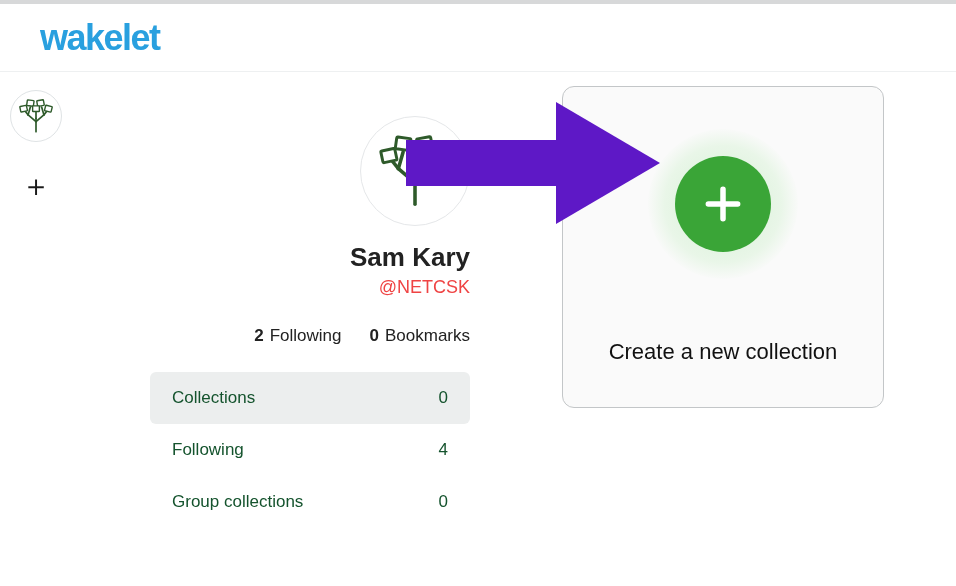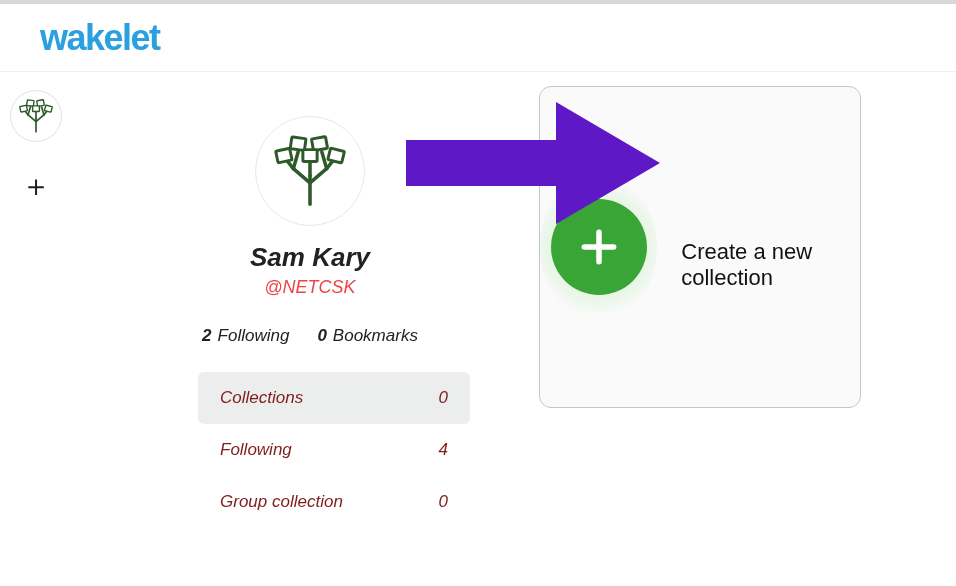--- a/index.html
+++ b/index.html
@@ -8,33 +8,33 @@
     .header { position:absolute; top:4px; left:0; right:0; height:68px; display:flex; align-items:center; padding-left:40px; background:#fff; border-bottom:1px solid #eef0f1; }
     .logo { font-size:36px; font-weight:700; color:#29a0df; letter-spacing:-1.5px; font-family:Arial,Helvetica,sans-serif; }
 
     .sidebar { position:absolute; top:78px; left:0; width:72px; display:flex; flex-direction:column; align-items:center; padding-top:12px; gap:18px; }
     .side-item { width:52px; height:52px; border-radius:50%; display:flex; align-items:center; justify-content:center; position:relative; cursor:pointer; }
     .side-item.selected::before { content:""; position:absolute; left:-18px; top:4px; bottom:4px; width:4px; background:#2f93d4; border-radius:2px; }
     .side-item.selected { border:1px solid #dfe3e5; }
     .side-tree-svg { width:36px; height:36px; }
     .side-add { font-size:30px; color:#1a1a1a; font-weight:300; line-height:1; }
 
-    .profile { position:absolute; top:116px; left:150px; width:320px; display:flex; flex-direction:column; align-items:center;font-style:italic; }
+    .profile { position:absolute; top:116px; left:150px; width:320px; display:flex; flex-direction:column; align-items:flex-end; }
     .avatar { width:110px; height:110px; border:1px solid #e5e7e9; border-radius:50%; display:flex; align-items:center; justify-content:center; background:#fff; }
     .avatar svg { width:76px; height:76px; }
     .display-name { margin-top:16px; font-size:26px; font-weight:600; color:#222; }
     .handle { margin-top:4px; font-size:18px; color:#ef4444; font-weight:500; }
     .ff-row { margin-top:28px; display:flex; gap:28px; font-size:17px; color:#222; }
     .ff-row b { font-weight:600; margin-right:6px; }
 
     .stats { margin-top:26px; width:100%; display:flex; flex-direction:column; }
-    .stat-row { display:flex; justify-content:space-between; align-items:center; padding:16px 22px; font-size:17px; color:#7f1d1d; border-radius:6px; cursor:pointer;margin-left:48px; }
+    .stat-row { display:flex; justify-content:space-between; align-items:center; padding:16px 22px; font-size:17px; color:#14532d; border-radius:6px; cursor:pointer; }
     .stat-row.active { background:#eceeee; }
 
-    .card { position:absolute; top:86px; left:539px; width:322px; height:322px; border:1px solid #c3c6c8; border-radius:12px; background:#fafafa; display:flex; flex-direction:row; align-items:center; justify-content:center; cursor:pointer;gap:24px; }
+    .card { position:absolute; top:86px; left:562px; width:322px; height:322px; border:1px solid #c3c6c8; border-radius:12px; background:#fafafa; display:flex; flex-direction:column; align-items:center; justify-content:center; cursor:pointer;gap:24px; }
     .halo { width:150px; height:150px; border-radius:50%; background:radial-gradient(circle,#d4efd3 0%,#e9f6e8 55%,rgba(255,255,255,0) 72%); display:flex; align-items:center; justify-content:center; }
     .plus-btn { width:96px; height:96px; border-radius:50%; background:#3aa537; display:flex; align-items:center; justify-content:center; }
     .plus-btn svg { width:44px; height:44px; }
     .card-label { margin-top:36px; font-size:22px; color:#111; font-weight:500; }
 
     .arrow-ov { position:absolute; top:94px; left:406px; width:254px; height:132px; pointer-events:none; }
   </style>
 </head>
 <body>
 
@@ -111,21 +111,21 @@
   <div class="stats">
     <div class="stat-row active">
       <span>Collections</span>
       <span>0</span>
     </div>
     <div class="stat-row">
       <span>Following</span>
       <span>4</span>
     </div>
     <div class="stat-row">
-      <span>Group collection</span>
+      <span>Group collections</span>
       <span>0</span>
     </div>
   </div>
 </section>
 
 <div class="card">
   <div class="halo">
     <div class="plus-btn">
       <svg viewBox="0 0 24 24">
           <path d="M12 4v16M4 12h16" stroke="#fff" stroke-width="3" stroke-linecap="round"></path>

